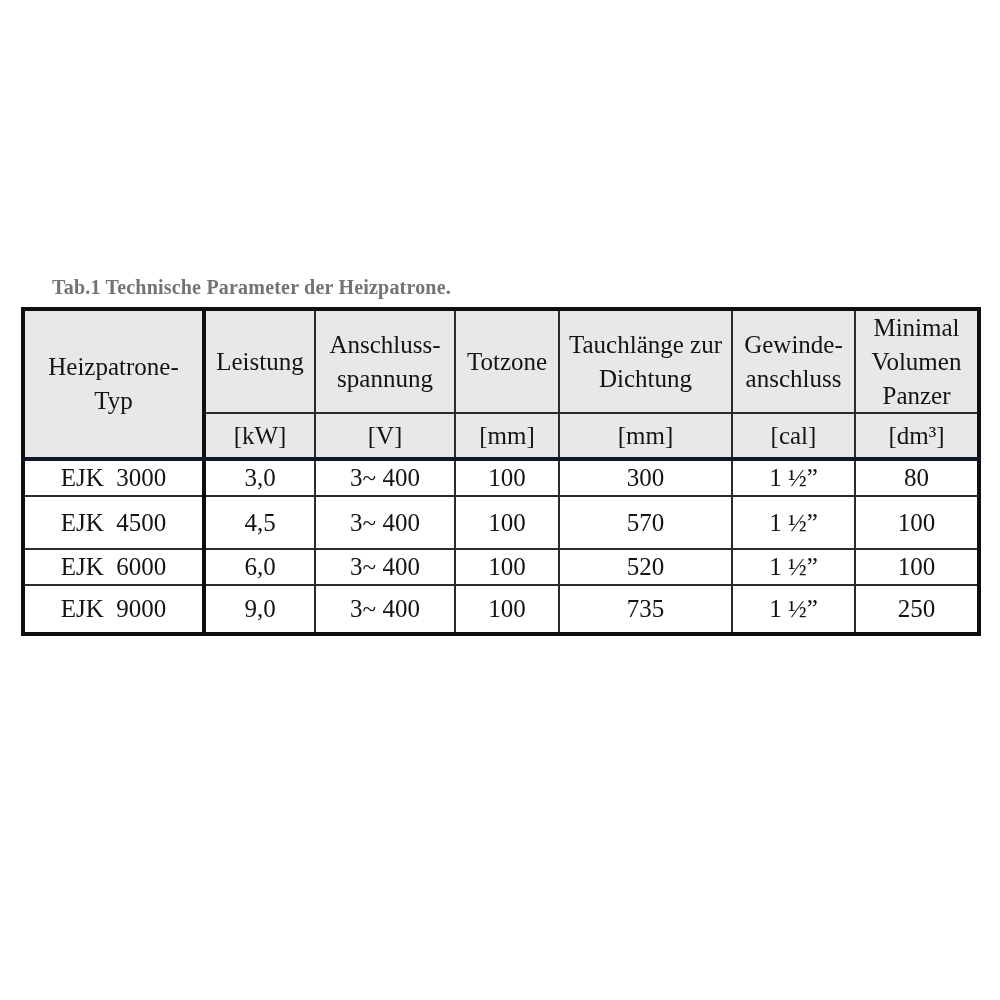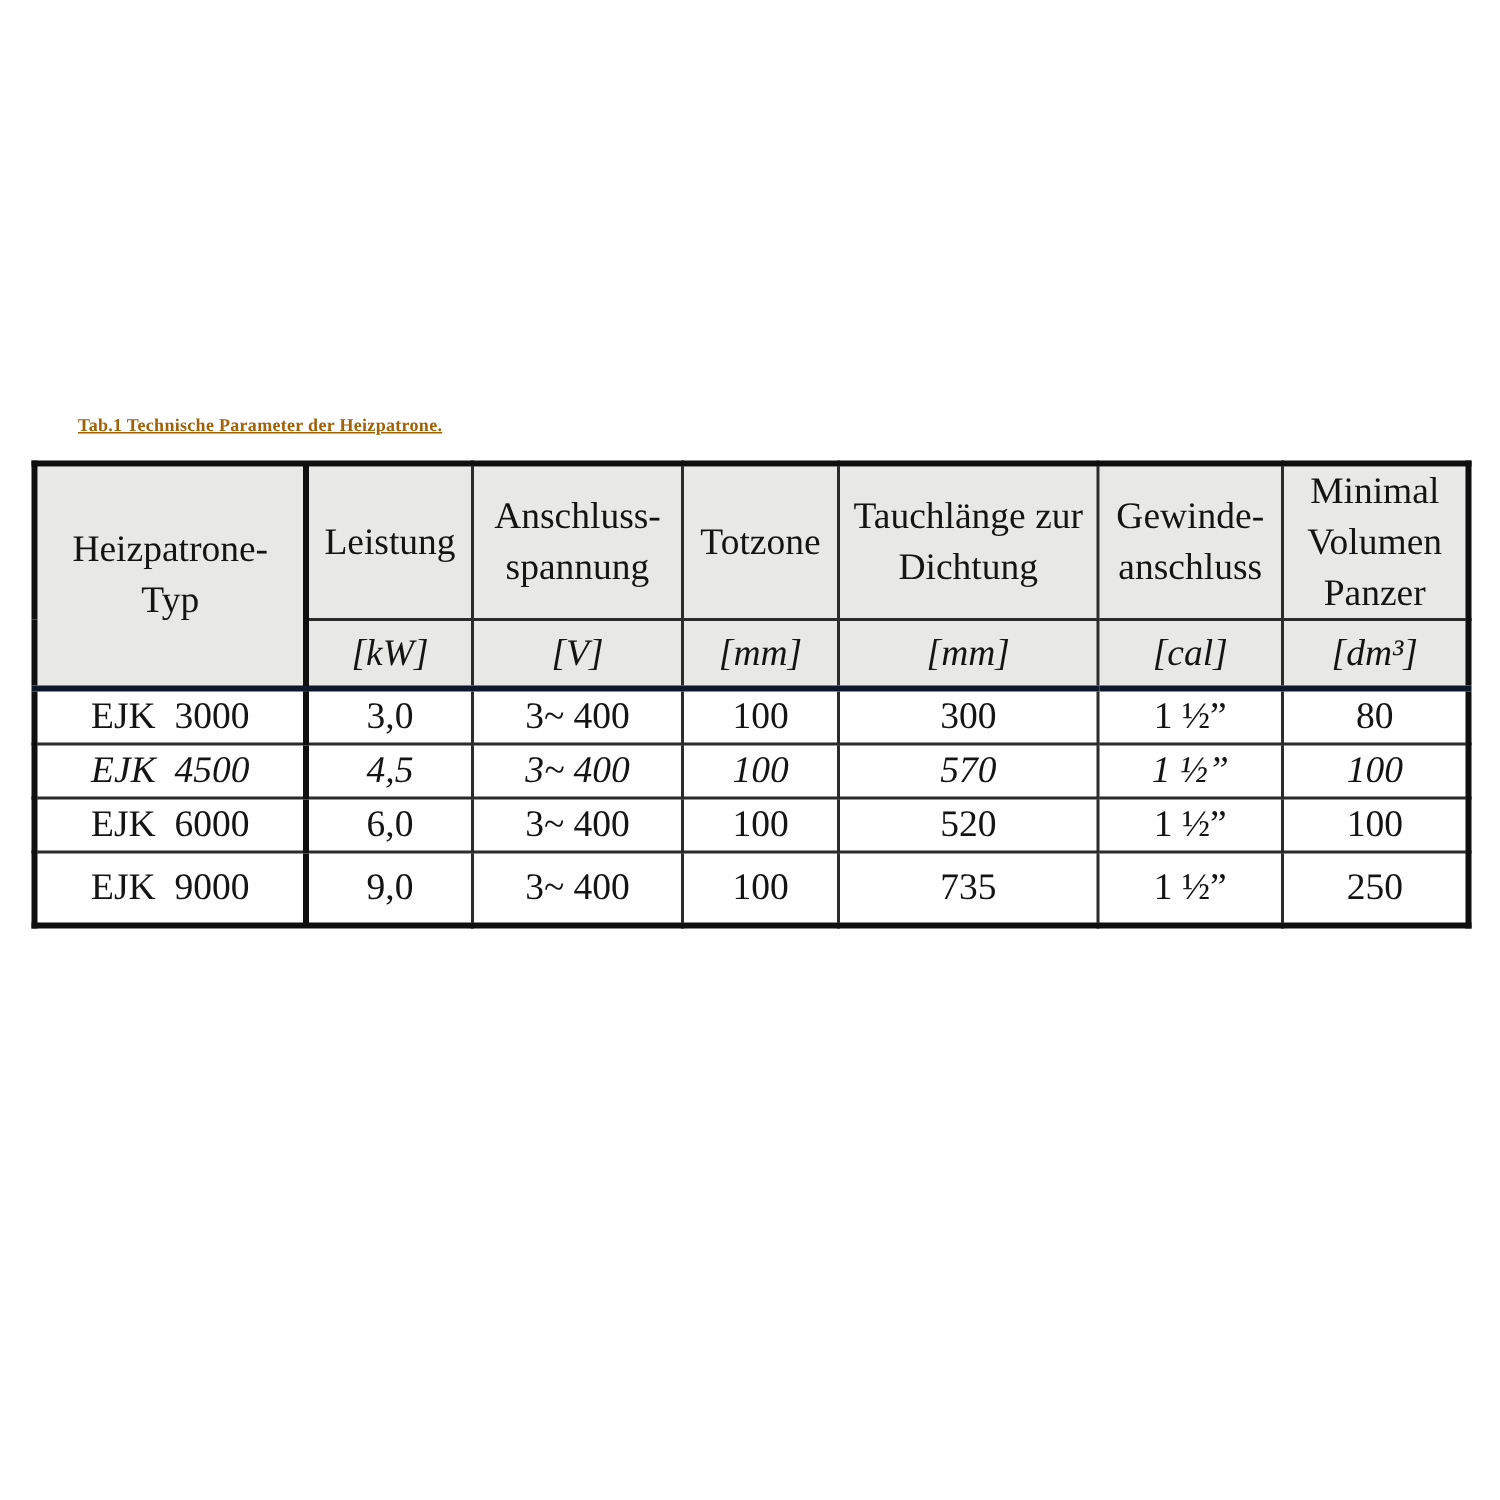--- a/index.html
+++ b/index.html
@@ -13,26 +13,25 @@
     height: 1000px;
     background: #ffffff;
     font-family: "Liberation Serif", "DejaVu Serif", serif;
     color: #141414;
     overflow: hidden;
   }
   .doc-title {
     position: absolute;
     left: 52px;
     top: 276px;
-    font-size: 12px;
+    font-size: 20px;
     font-weight: bold;
-    color: #a16207;
+    color: #737373;
     letter-spacing: 0.2px;
     white-space: pre;
-    text-decoration: underline;
   }
   table.params {
     position: absolute;
     left: 21px;
     top: 307px;
     width: 956px;
     border-collapse: collapse;
     table-layout: fixed;
     background: #ffffff;
     border: 4px solid #0f0f0f;
@@ -56,23 +55,23 @@
   
   table.params .typ-col {
     border-right: 4px solid #0f0f0f;
   }
   
   table.params tr.unit-row th,
   table.params th.typ-col {
     border-bottom: 4px solid #0f172a;
   }
   table.params tr.label-row { height: 100px; }
-  table.params tr.unit-row  { height: 46px; font-style: italic; }
+  table.params tr.unit-row  { height: 46px; }
   table.params tr.data-row-a { height: 37px; }
-  table.params tr.data-row-b { height: 36px; font-style: italic; }
+  table.params tr.data-row-b { height: 53px; }
   table.params tr.data-row-c { height: 36px; margin-top: 40px; }
   table.params tr.data-row-d { height: 49px; }
 </style>
 </head>
 <body>
 
 <div class="page">
 
   <div class="doc-title">Tab.1 Technische Parameter der Heizpatrone.</div>
 

